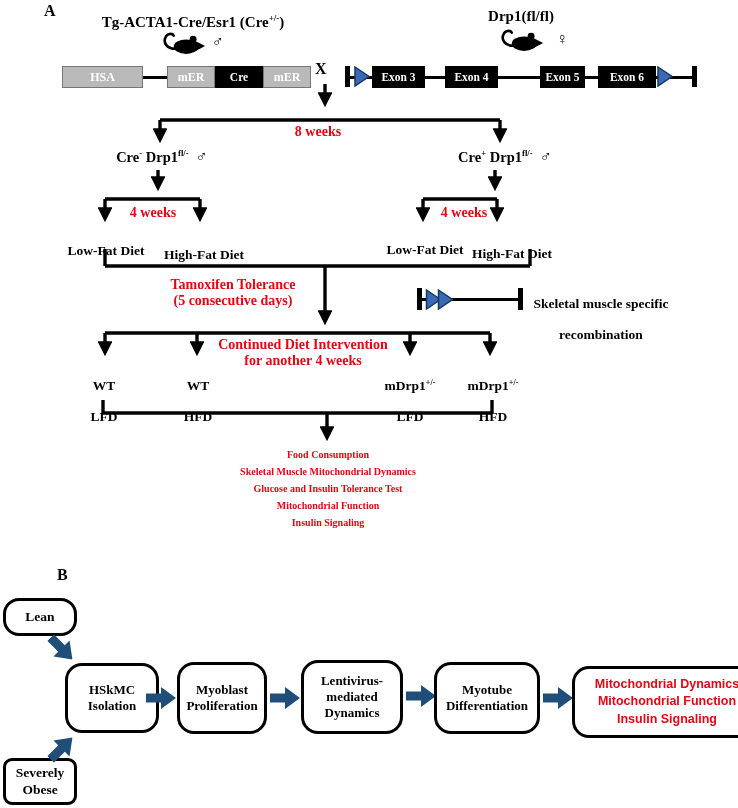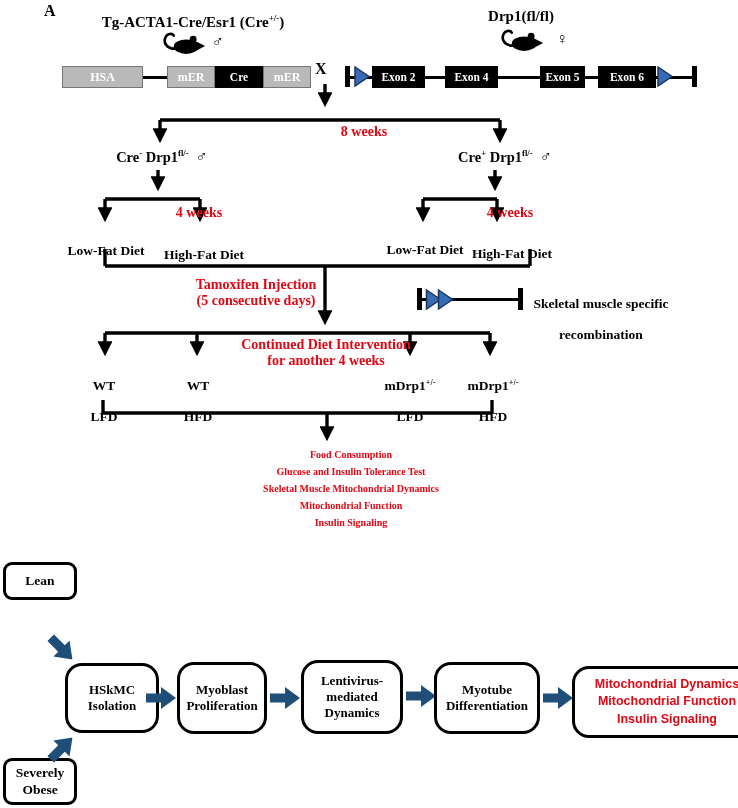--- a/index.html
+++ b/index.html
@@ -8,21 +8,21 @@
     --tri:#3a69b5;
     --tri-edge:#17375e;
     --graybox:#b9b9b9;
   }
   html,body{margin:0;padding:0;background:#fff;}
   #fig{position:relative;width:738px;height:808px;background:#fff;
        font-family:"Liberation Serif",serif;overflow:hidden;}
   .abs{position:absolute;}
   .t{font-weight:bold;white-space:nowrap;color:#000;}
   .ctr{transform:translateX(-50%);text-align:center;}
-  .red{color:var(--red);margin-left:46px;}
+  .red{color:var(--red);}
   .sup{font-size:0.6em;vertical-align:super;line-height:0;font-weight:bold;}
   .panel-label{font-size:16px;font-weight:bold;}
   .gene-title{font-size:15px;}
   .sex{font-size:16px;font-weight:bold;}
   .gbox{background:var(--graybox);border:1.5px solid #767676;color:#fff;
         display:flex;align-items:center;justify-content:center;
         font-size:12px;font-weight:bold;box-sizing:border-box;}
   .kbox{background:#000;color:#fff;display:flex;align-items:center;justify-content:center;
         font-size:11.5px;font-weight:bold;box-sizing:border-box;}
   .vbar{background:#000;}
@@ -80,21 +80,21 @@
   <div class="abs gbox" style="left:263px;top:66px;width:48px;height:22px;">mER</div>
   <div class="abs t" style="left:315px;top:60px;font-size:16px;">X</div>
 
   <div class="abs hline" style="left:345px;top:76px;width:352px;"></div>
   <div class="abs vbar" style="left:345px;top:66px;width:5px;height:21px;"></div>
   <div class="abs" style="left:354px;top:66px;">
     <svg width="16" height="21" viewBox="0 0 16 21">
         <polygon points="1,1 15,10.5 1,20" fill="var(--tri)" stroke="var(--tri-edge)" stroke-width="1.5"></polygon>
       </svg>
   </div>
-  <div class="abs kbox" style="left:372px;top:66px;width:53px;height:22px;">Exon 2</div>
+  <div class="abs kbox" style="left:372px;top:66px;width:53px;height:22px;">Exon 3</div>
   <div class="abs kbox" style="left:445px;top:66px;width:53px;height:22px;">Exon 4</div>
   <div class="abs kbox" style="left:540px;top:66px;width:45px;height:22px;">Exon 5</div>
   <div class="abs kbox" style="left:598px;top:66px;width:58px;height:22px;">Exon 6</div>
   <div class="abs" style="left:657px;top:66px;">
     <svg width="16" height="21" viewBox="0 0 16 21">
         <polygon points="1,1 15,10.5 1,20" fill="var(--tri)" stroke="var(--tri-edge)" stroke-width="1.5"></polygon>
       </svg>
   </div>
   <div class="abs vbar" style="left:692px;top:66px;width:5px;height:21px;"></div>
 
@@ -141,21 +141,21 @@
 
   <div class="abs t red red-lab ctr" style="left:153px;top:205px;">4 weeks</div>
   <div class="abs t red red-lab ctr" style="left:464px;top:205px;">4 weeks</div>
 
   <div class="abs t small-lab ctr" style="left:106px;top:228px;">Low-Fat Diet</div>
   <div class="abs t small-lab ctr" style="left:204px;top:232px;">High-Fat Diet</div>
   <div class="abs t small-lab ctr" style="left:425px;top:227px;">Low-Fat Diet</div>
   <div class="abs t small-lab ctr" style="left:512px;top:231px;">High-Fat Diet</div>
 
   <div class="abs ctr" style="left:233px;top:277px;">
-    <div class="t red red-lab">Tamoxifen Injection</div>
+    <div class="t red red-lab">Tamoxifen Tolerance</div>
     <div class="t red red-lab">(5 consecutive days)</div>
   </div>
 
   <div class="abs hline" style="left:420px;top:298px;width:100px;"></div>
   <div class="abs vbar" style="left:417px;top:288px;width:5px;height:22px;"></div>
   <div class="abs" style="left:425px;top:289px;">
     <svg width="17" height="21" viewBox="0 0 16 21">
         <polygon points="1,1 15,10.5 1,20" fill="var(--tri)" stroke="var(--tri-edge)" stroke-width="1.5"></polygon>
       </svg>
   </div>
@@ -187,29 +187,29 @@
     <div class="t small-lab"><span>mDrp1</span><span class="sup">+/-</span></div>
     <div class="t small-lab">LFD</div>
   </div>
   <div class="abs ctr" style="left:493px;top:363px;">
     <div class="t small-lab"><span>mDrp1</span><span class="sup">+/-</span></div>
     <div class="t small-lab">HFD</div>
   </div>
 
   <div class="abs ctr" style="left:328px;top:446px;">
     <div class="t red outcome">Food Consumption</div>
+    <div class="t red outcome">Skeletal Muscle Mitochondrial Dynamics</div>
     <div class="t red outcome">Glucose and Insulin Tolerance Test</div>
-    <div class="t red outcome">Skeletal Muscle Mitochondrial Dynamics</div>
     <div class="t red outcome">Mitochondrial Function</div>
     <div class="t red outcome">Insulin Signaling</div>
   </div>
 
   <div class="abs t panel-label" style="left:57px;top:566px;">B</div>
 
-  <div class="abs srcbox" style="left:3px;top:562px;width:74px;height:38px;">Lean</div>
+  <div class="abs srcbox" style="left:3px;top:598px;width:74px;height:38px;border-radius:16px;">Lean</div>
   <div class="abs srcbox" style="left:3px;top:758px;width:74px;height:47px;padding:2px 6px;">Severely Obese</div>
 
   <div class="abs" style="left:46px;top:637px;transform:rotate(45deg);">
     <svg width="31" height="23" viewBox="0 0 30 22">
         <path d="M0 6.5 H15 V0 L30 11 L15 22 V15.5 H0 Z" fill="var(--navy)"></path>
       </svg>
   </div>
   <div class="abs" style="left:46px;top:737px;transform:rotate(-45deg);">
     <svg width="31" height="23" viewBox="0 0 30 22">
         <path d="M0 6.5 H15 V0 L30 11 L15 22 V15.5 H0 Z" fill="var(--navy)"></path>

